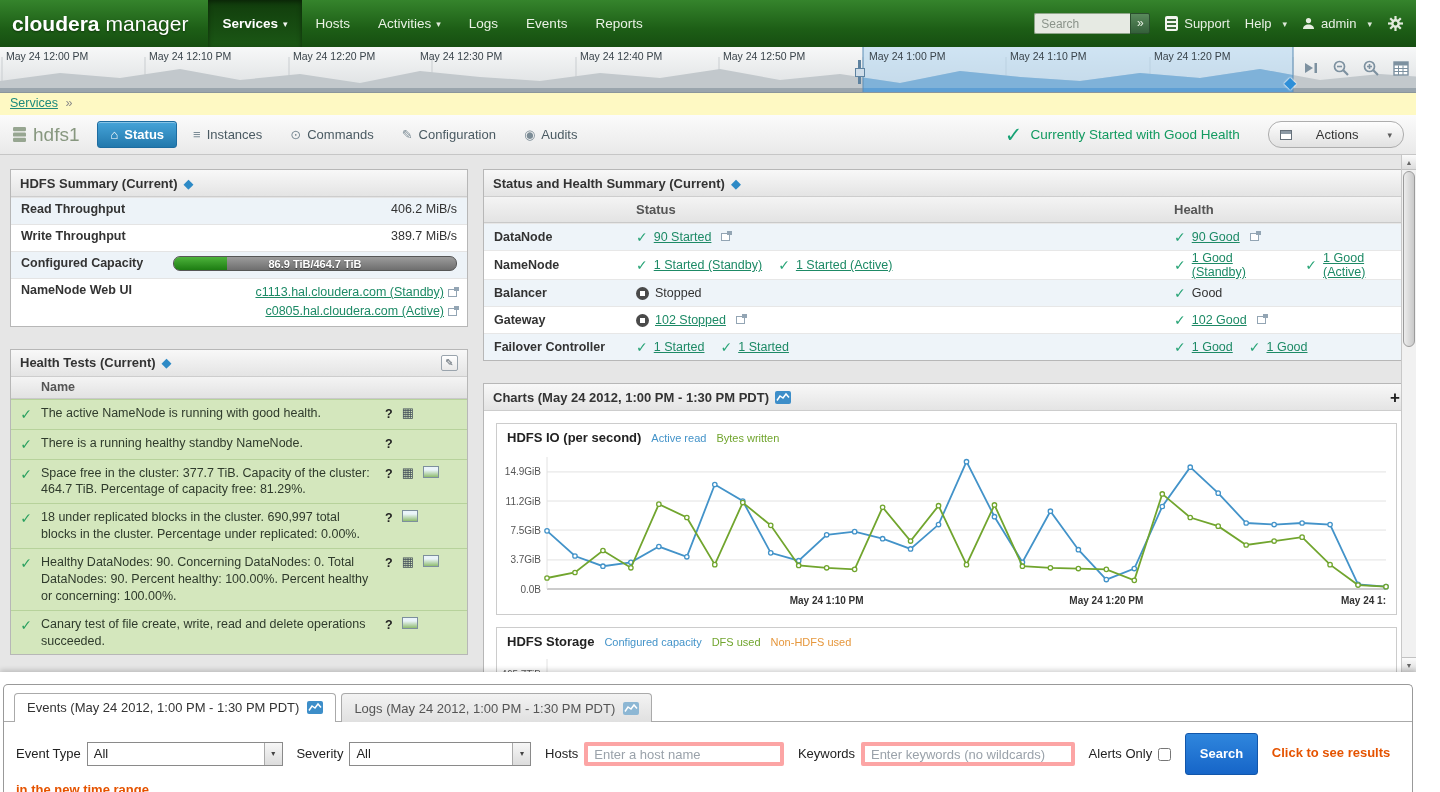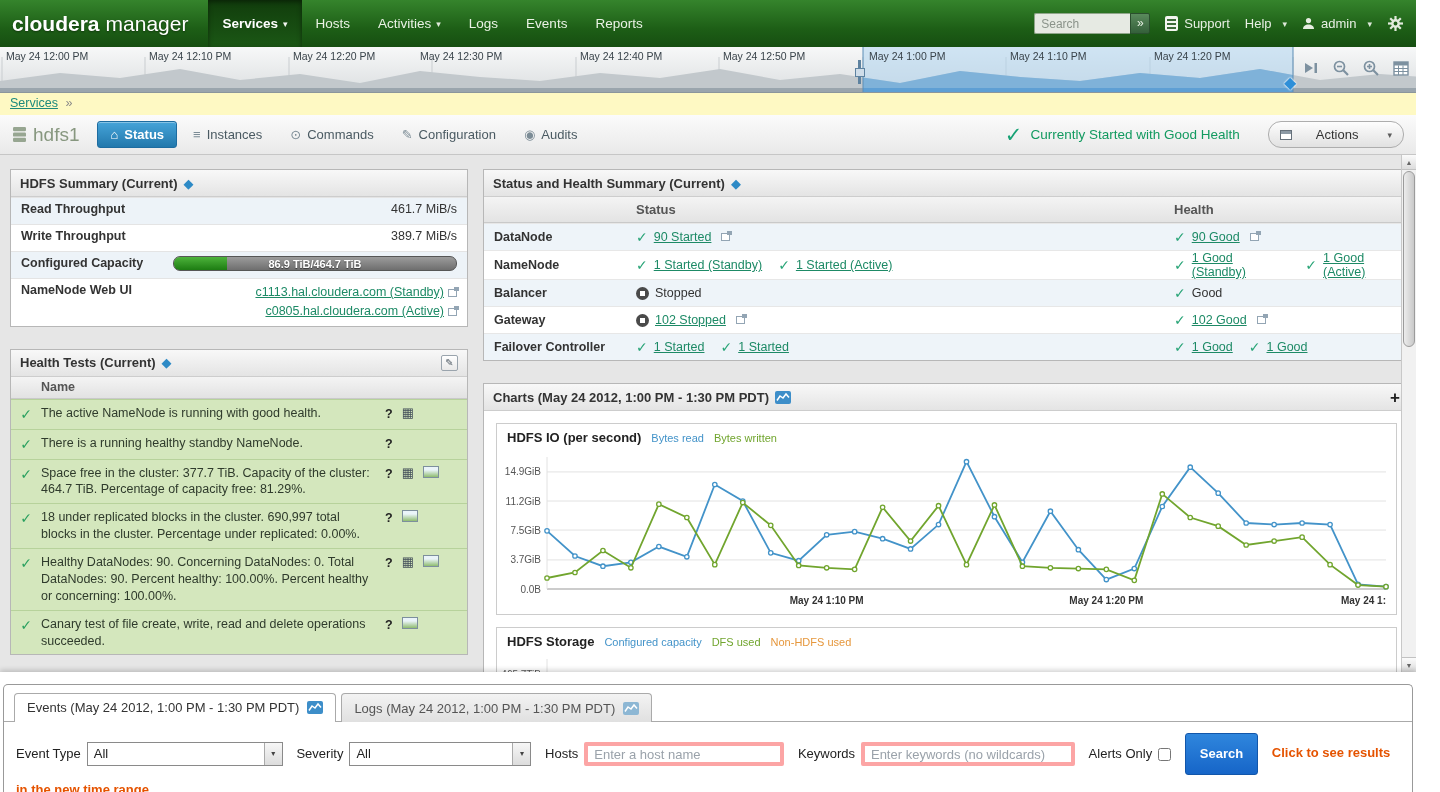--- a/index.html
+++ b/index.html
@@ -337,21 +337,21 @@
   <div class="main">
     <div class="col-left">
 
       <section class="panel">
         <div class="panel-h">
           <span>HDFS Summary (Current)</span>
           <span class="diamond-ic">◆</span>
         </div>
         <div class="srow alt">
           <span class="lab">Read Throughput</span>
-          <span class="val">461.7 MiB/s</span>
+          <span class="val">406.2 MiB/s</span>
         </div>
         <div class="srow">
           <span class="lab">Write Throughput</span>
           <span class="val">389.7 MiB/s</span>
         </div>
         <div class="srow alt">
           <span class="lab">Configured Capacity</span>
           <div class="capbar">
             <div class="capfill" style="width: 18.7%;"></div>
             <div class="captext">86.9 TiB/464.7 TiB</div>
@@ -552,21 +552,21 @@
                 <polyline points="2,9.5 5,5 8,7 11,3 14,6.5" fill="none" stroke="#fff" stroke-width="1.5"></polyline>
               </svg>
           </span>
           <span class="spacer"></span>
           <span class="plus-btn">+</span>
         </div>
 
         <div class="chart-card">
           <div class="cc-h">
             <span class="cc-title">HDFS IO (per second)</span>
-            <span class="lg lg-blue">Bytes read</span>
+            <span class="lg lg-blue">Active read</span>
             <span class="lg lg-green">Bytes written</span>
           </div>
           <svg id="io-chart" width="899" height="162">
               <line x1="50" y1="140" x2="889" y2="140" stroke="#999"></line>
               <text x="44" y="143.5" text-anchor="end" font-size="10" fill="#555" font-family="Liberation Sans, sans-serif">0.0B</text>
               <line x1="50" y1="110.92857142857143" x2="889" y2="110.92857142857143" stroke="#e2e2e2"></line>
               <text x="44" y="114.42857142857143" text-anchor="end" font-size="10" fill="#555" font-family="Liberation Sans, sans-serif">3.7GiB</text>
               <line x1="50" y1="81.07142857142858" x2="889" y2="81.07142857142858" stroke="#e2e2e2"></line>
               <text x="44" y="84.57142857142858" text-anchor="end" font-size="10" fill="#555" font-family="Liberation Sans, sans-serif">7.5GiB</text>
               <line x1="50" y1="52" x2="889" y2="52" stroke="#e2e2e2"></line>

